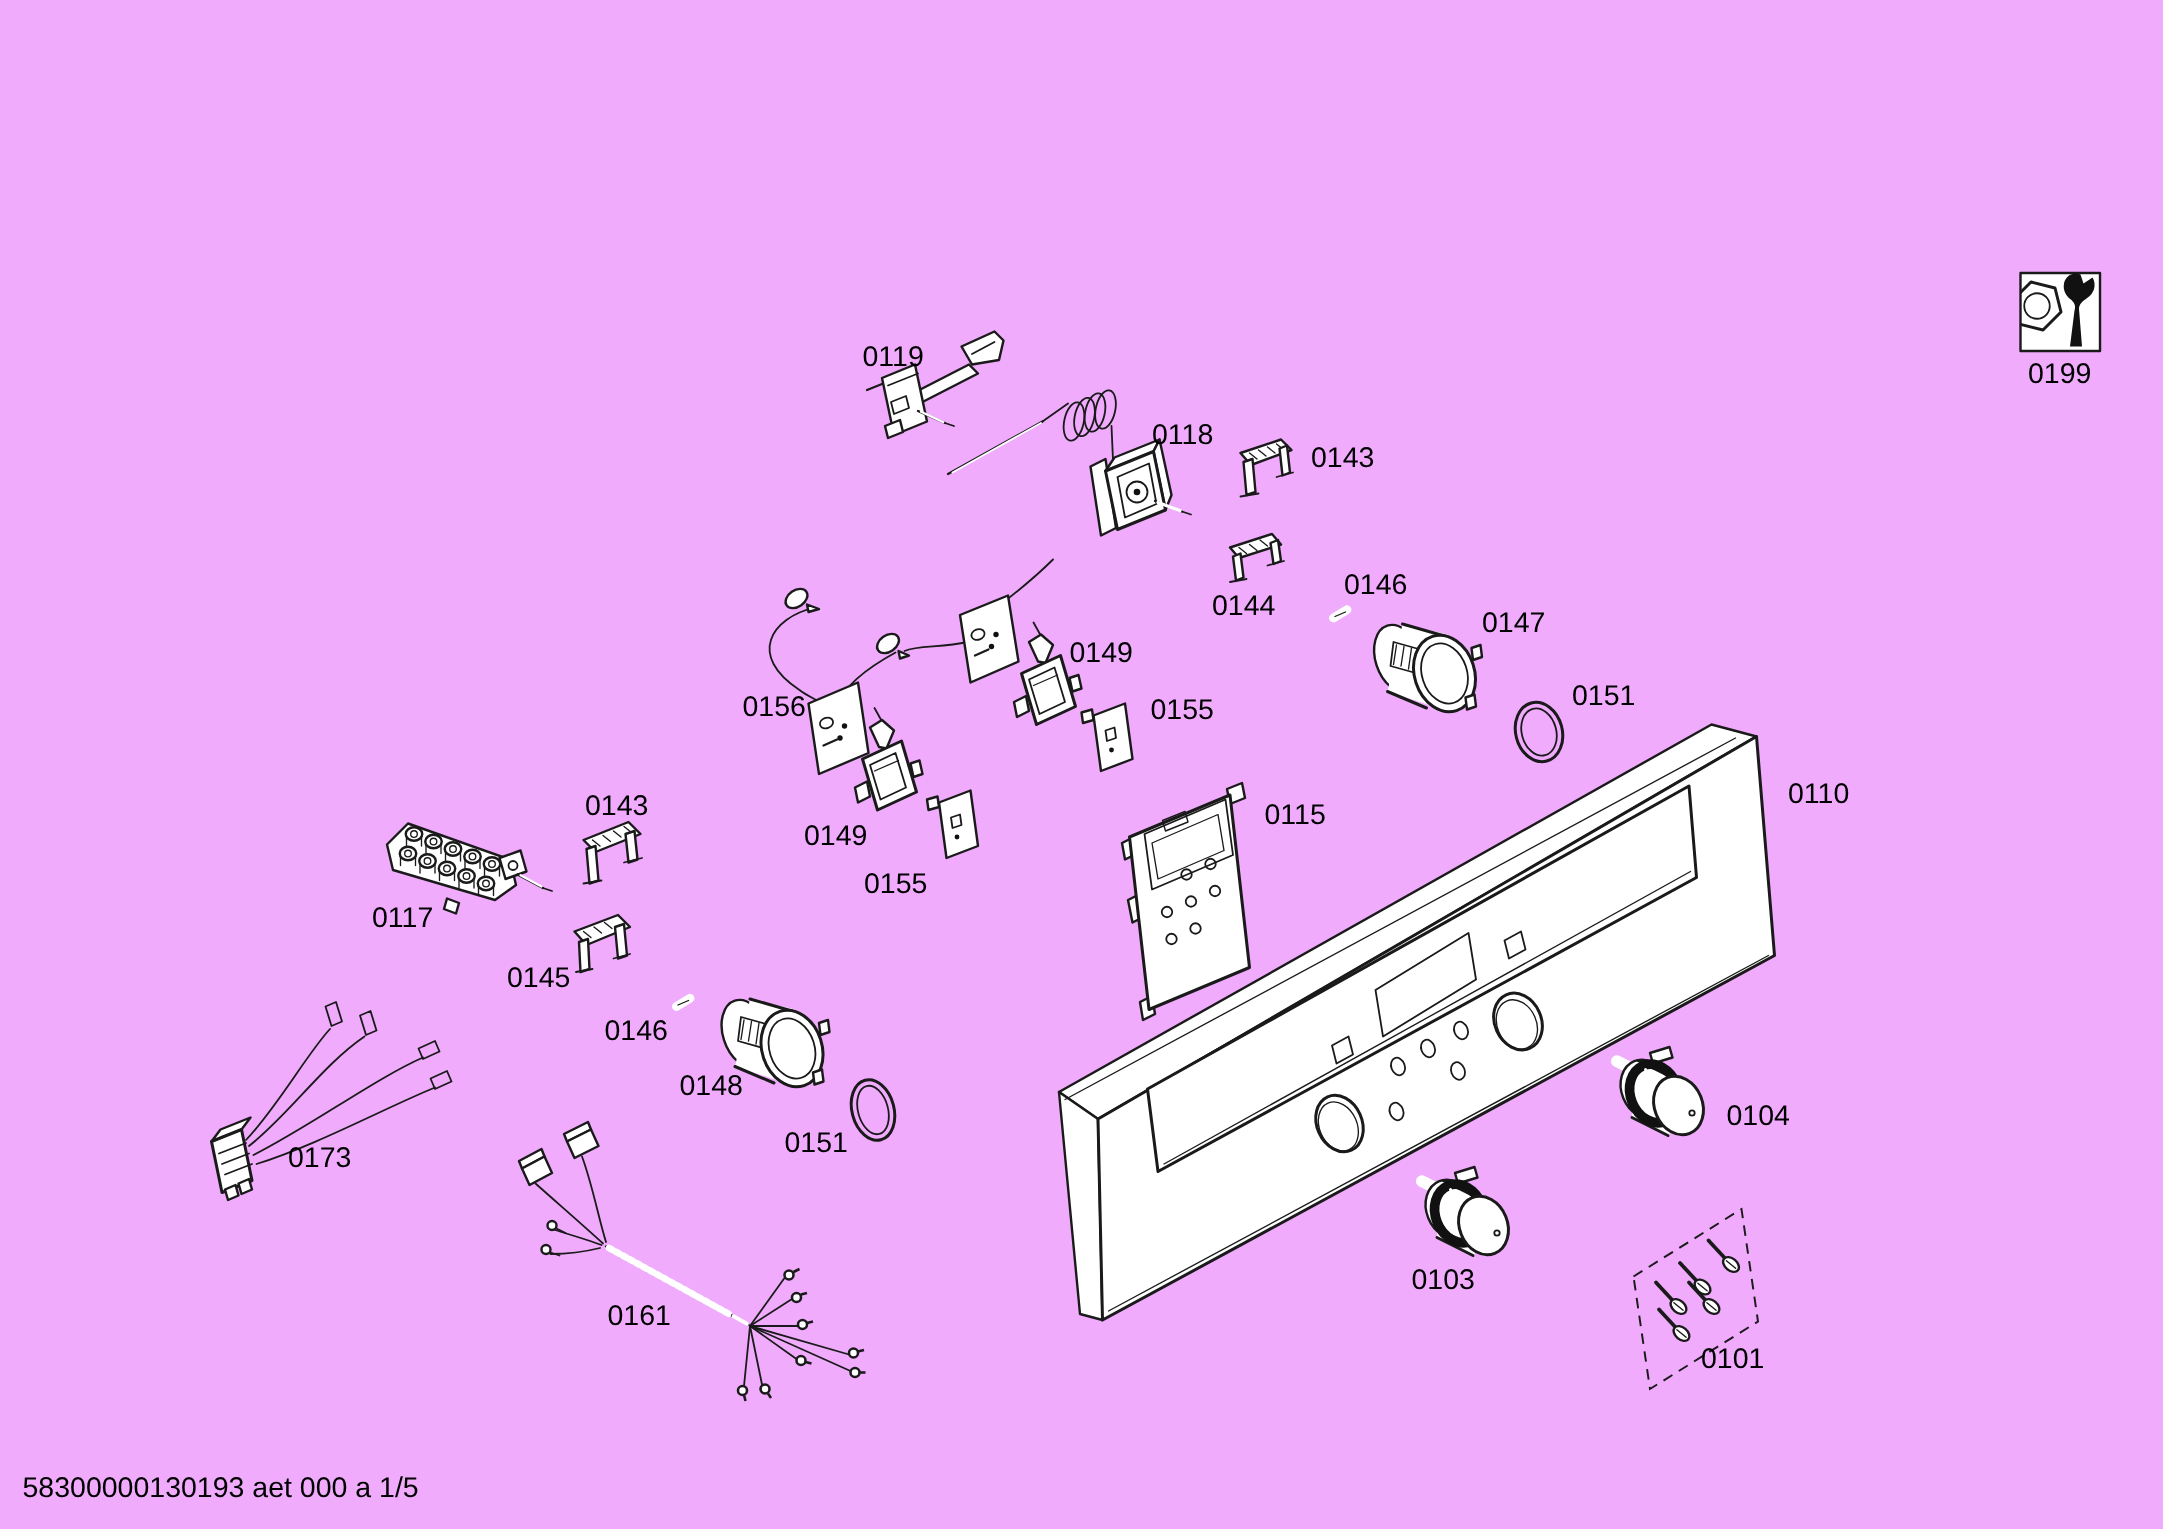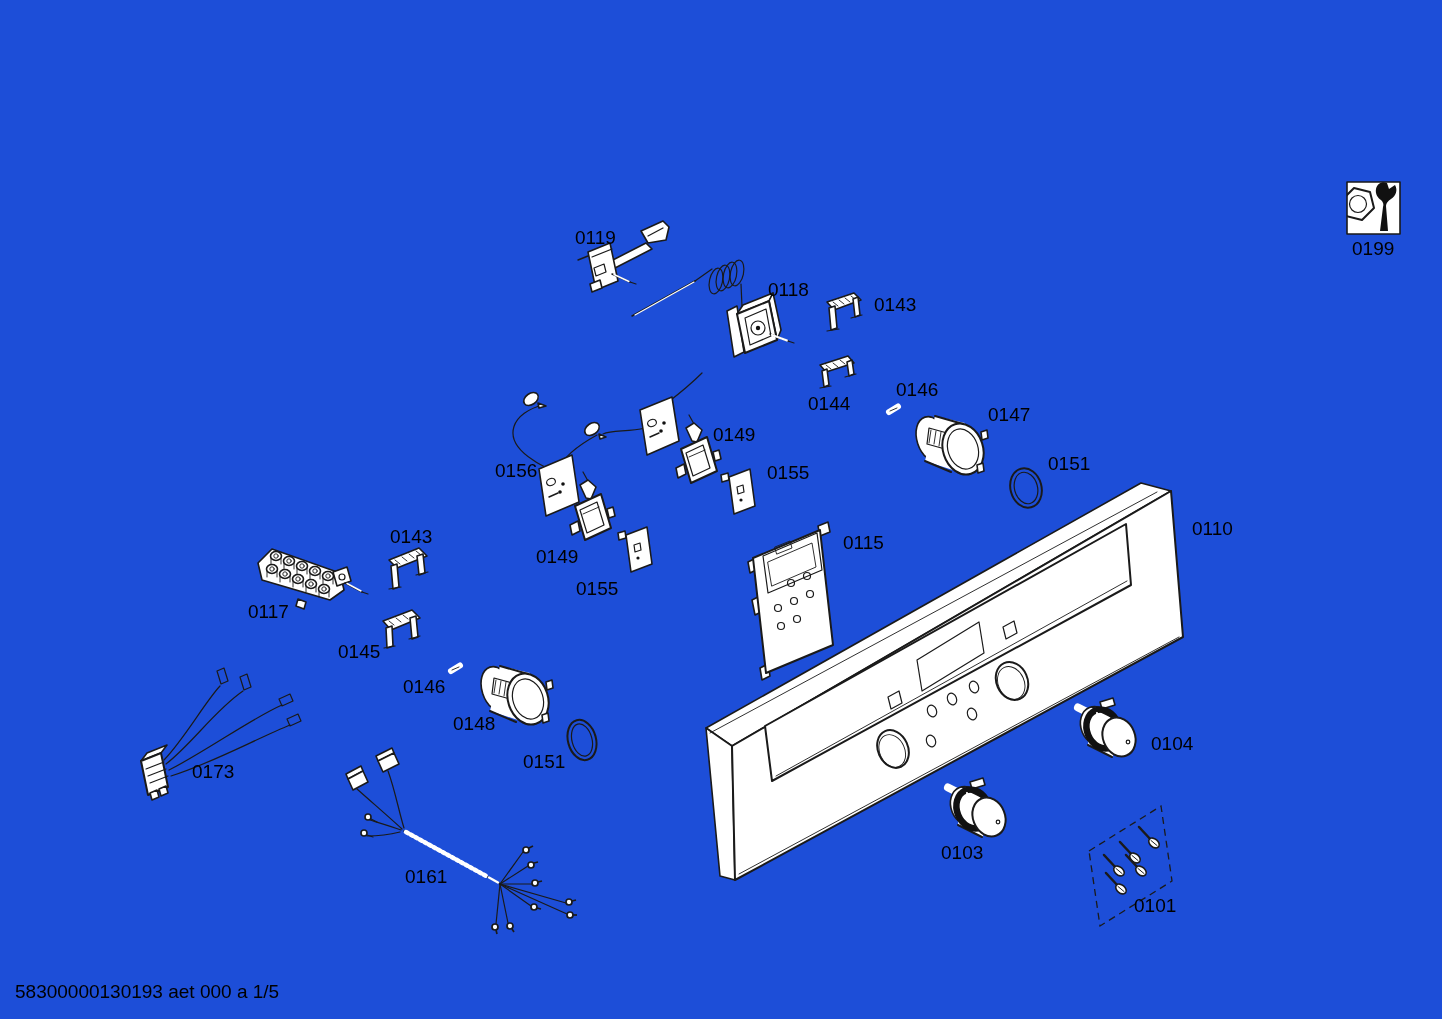--- a/index.html
+++ b/index.html
@@ -1,16 +1,16 @@
 <!DOCTYPE html>
 <html><head>
 <meta charset="utf-8">
 <style>
   html,body{margin:0;padding:0;background:#fff;}
-  .page{position:relative;width:1442px;height:1019px;background:#1d4ed8;overflow:hidden;}
+  .page{position:relative;width:1442px;height:1019px;background:#f0abfc;overflow:hidden;}
   svg{position:absolute;left:0;top:0;}
   .ln{fill:none;stroke:#1a1a1a;stroke-width:1.5;stroke-linecap:round;stroke-linejoin:round;}
   .t{stroke-width:0.9;}
   .t12{stroke-width:1.2;}
   .w2{stroke-width:2;}
   .w25{stroke-width:2.5;}
   .fw{fill:#fff;stroke:#1a1a1a;stroke-width:1.6;stroke-linejoin:round;stroke-linecap:round;}
   .fw2{fill:#fff;stroke:#1a1a1a;stroke-width:2;stroke-linejoin:round;}
   .blk{fill:#111;stroke:none;}
   .wht{fill:none;stroke:#fff;stroke-linecap:round;}

